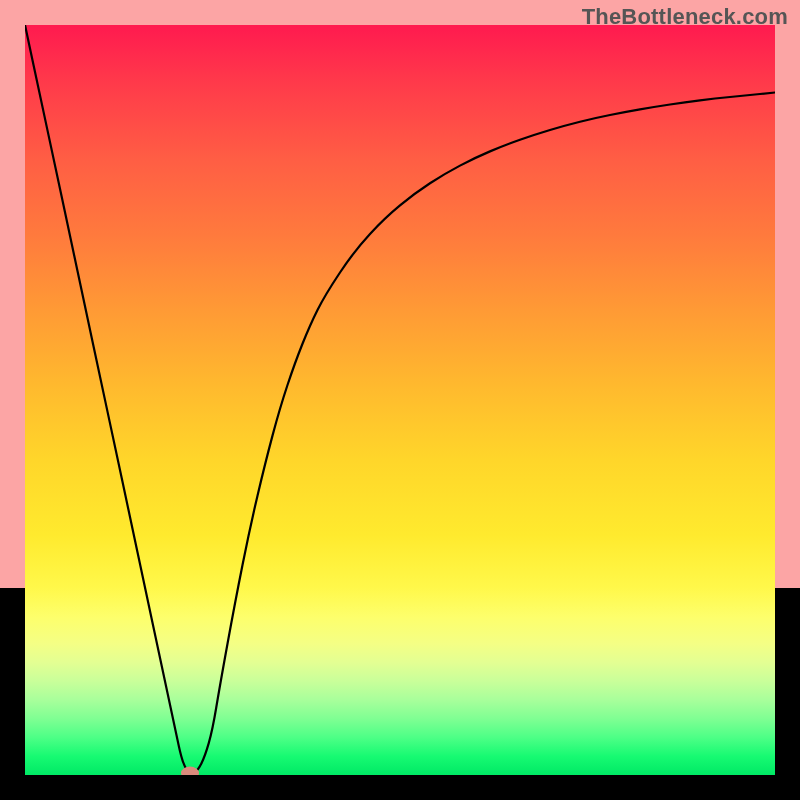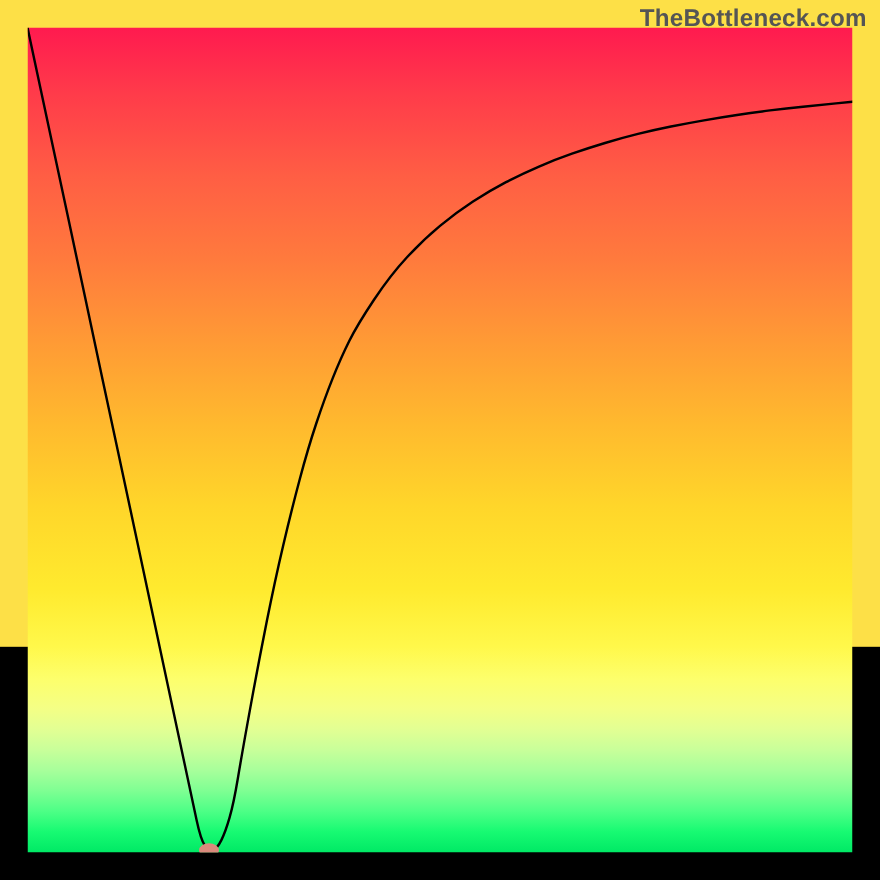--- a/index.html
+++ b/index.html
@@ -8,21 +8,21 @@
     width: 800px;
     height: 800px;
     overflow: hidden;
     background: #000;
     font-family: Arial, Helvetica, sans-serif;
   }
   .chart-container {
     position: relative;
     width: 800px;
     height: 588px;
-    background: #fde047;
+    background: #fca5a5;
   }
   .watermark {
     position: absolute;
     top: 4px;
     right: 12px;
     color: #555;
     font-size: 22px;
     font-weight: 600;
     letter-spacing: 0.2px;
     z-index: 20;

